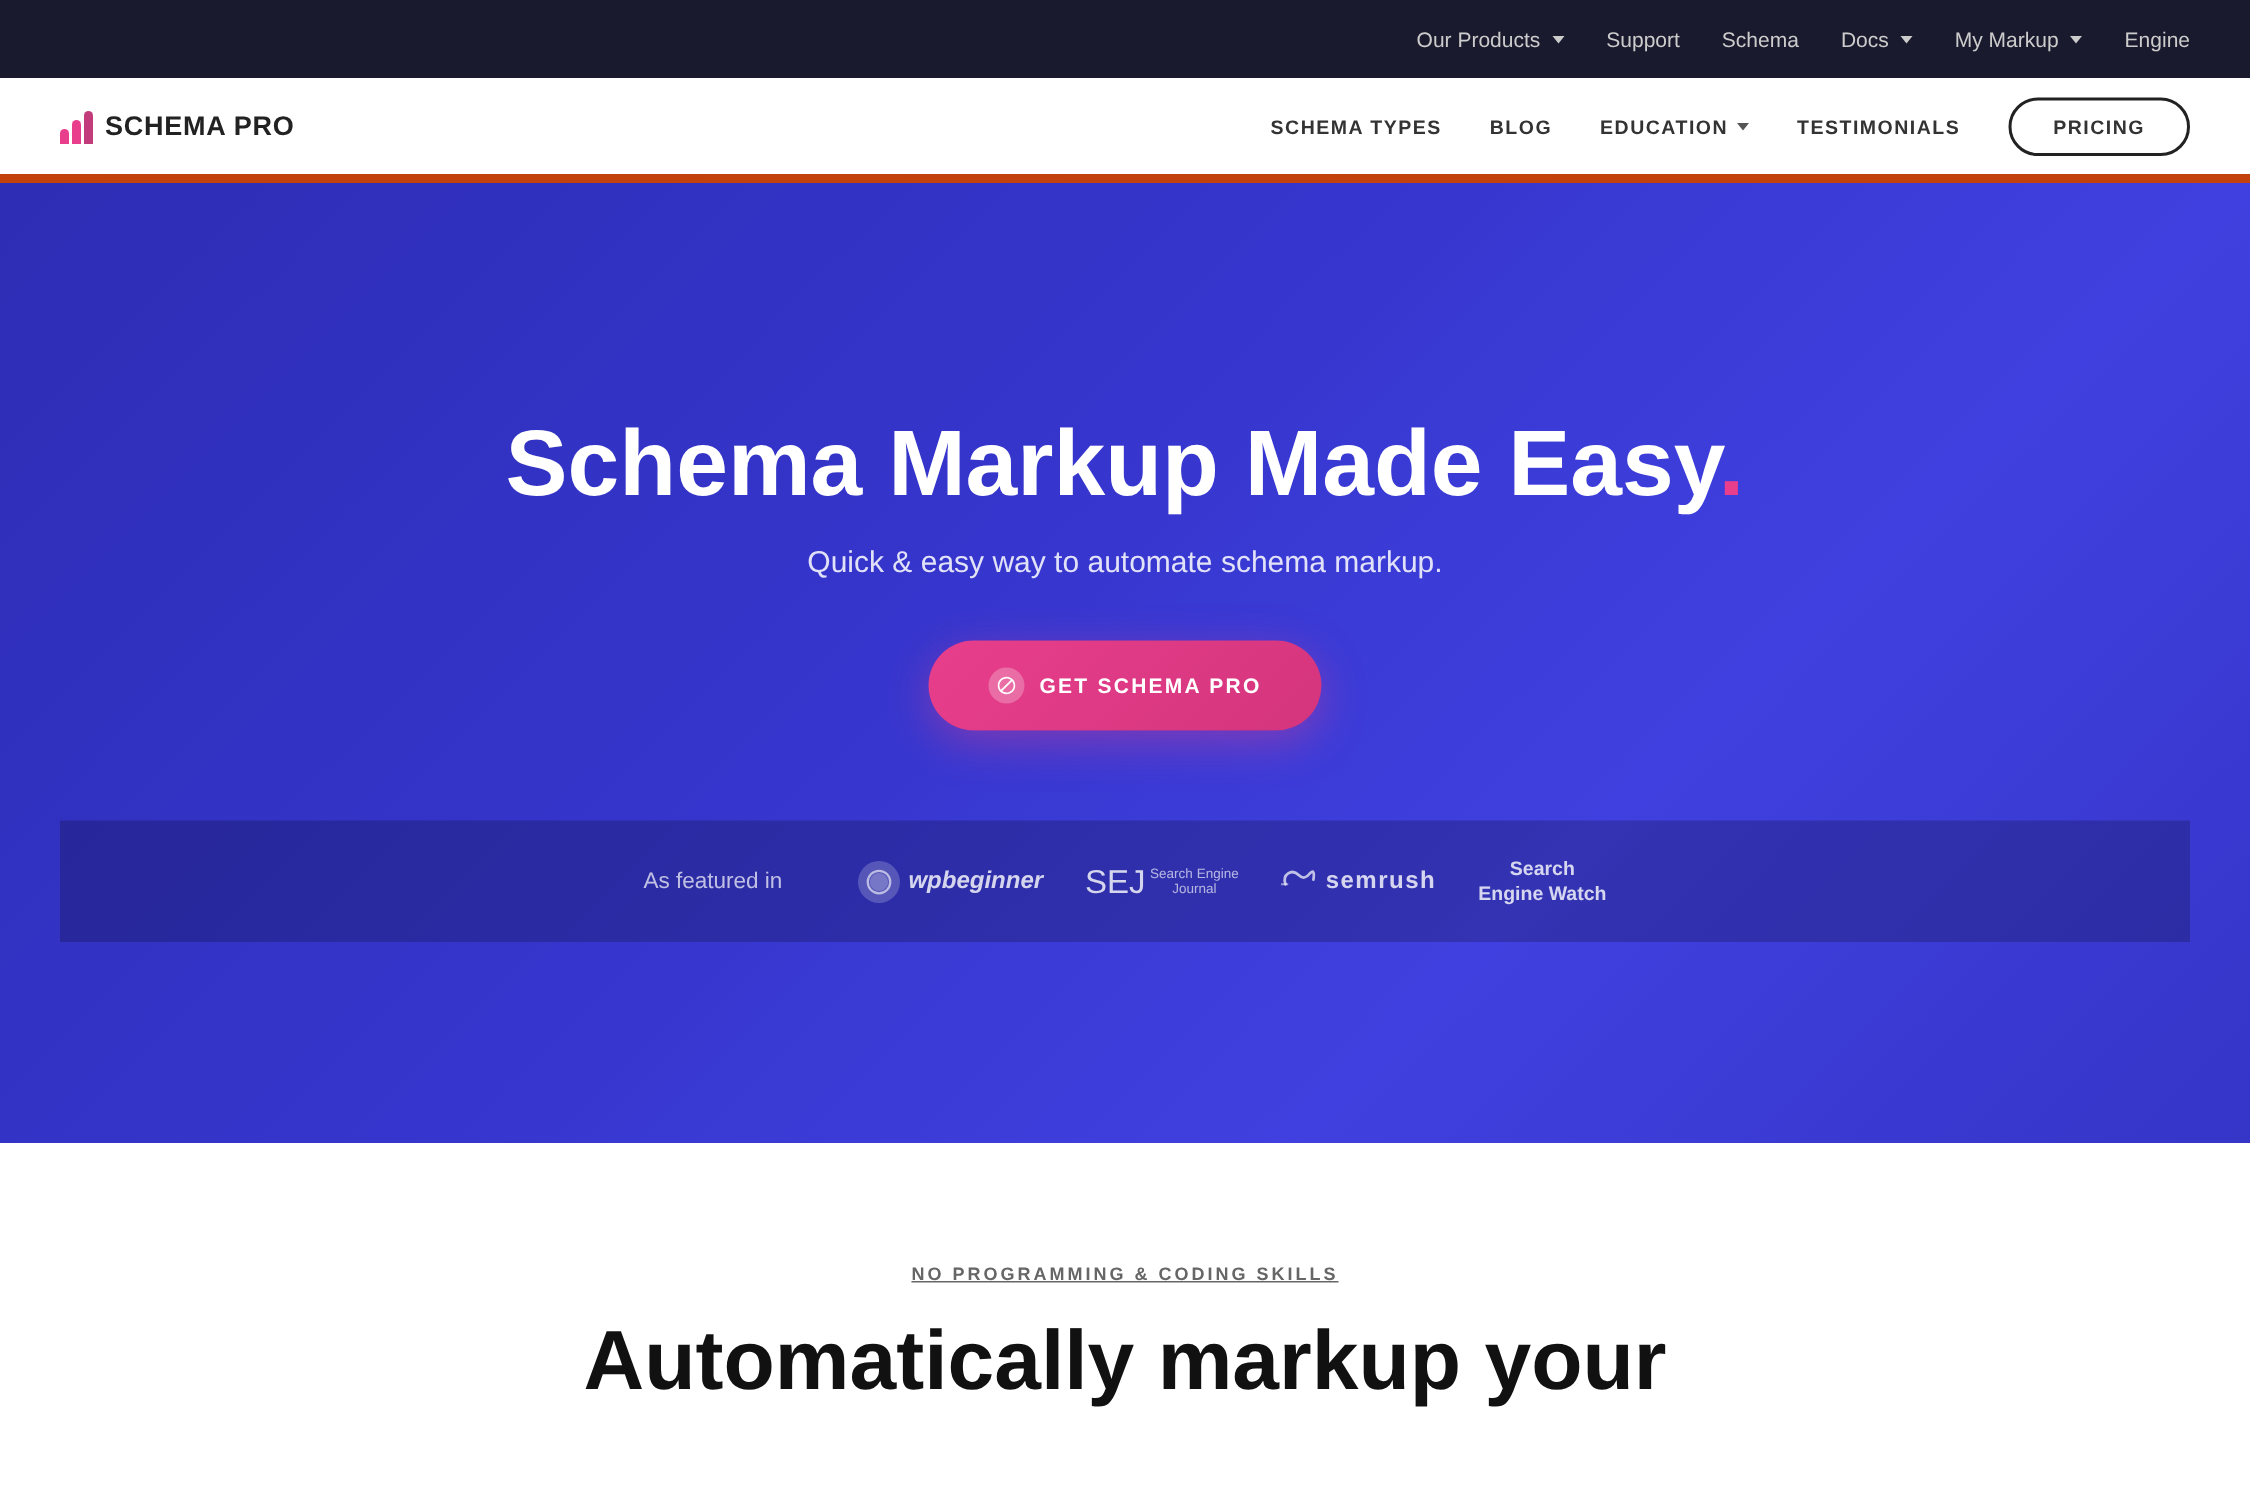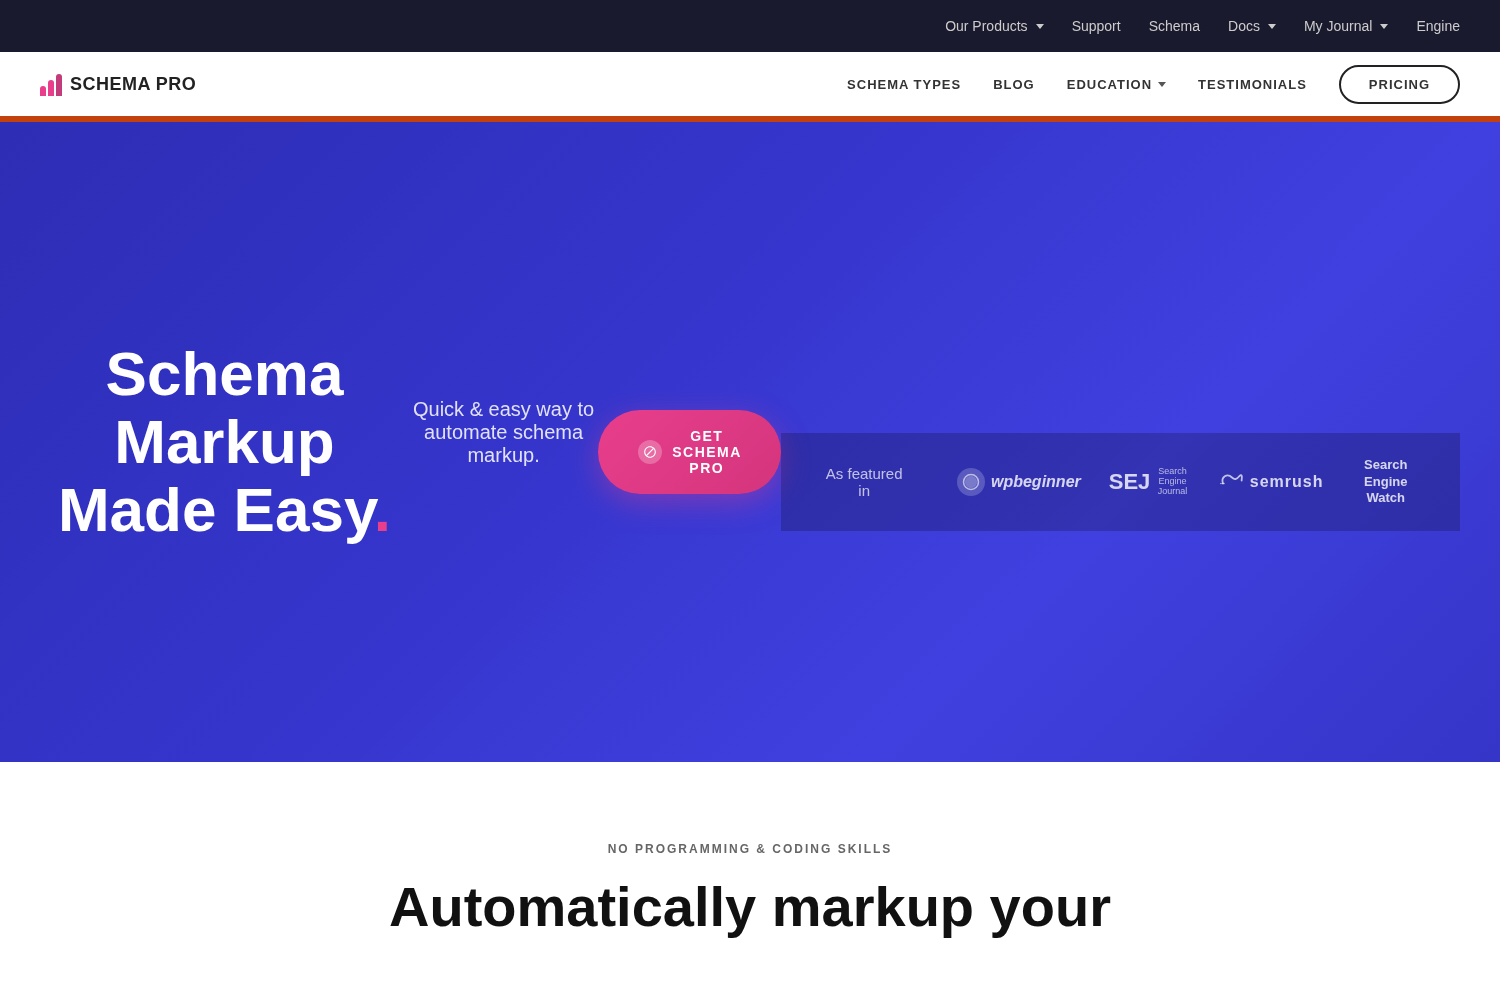--- a/index.html
+++ b/index.html
@@ -106,21 +106,21 @@
       text-decoration: none;
       transition: all 0.2s;
       justify-content: center;
     }
 
     
     .hero {
       background: linear-gradient(135deg, #2d2db5 0%, #3535cc 40%, #4040e0 70%, #3535c8 100%);
       min-height: 640px;
       display: flex;
-      flex-direction: row;
+      flex-direction: column;
       align-items: center;
       justify-content: center;
       text-align: center;
       padding: 60px 40px 40px;
       position: relative;
     }
     .hero-title {
       font-size: 62px;
       font-weight: 800;
       color: #fff;
@@ -211,21 +211,21 @@
       font-weight: 600;
     }
 
     
     .sej-logo {
       display: flex;
       align-items: center;
       gap: 3px;
       color: rgba(255,255,255,0.8);
     }
-    .sej-main { font-size: 22px; font-weight: 700; }
+    .sej-main { font-size: 22px; font-weight: 400; }
     .sej-sub { font-size: 9px; line-height: 1.1; opacity: 0.8; }
 
     
     .semrush-logo {
       display: flex;
       align-items: center;
       gap: 6px;
       color: rgba(255,255,255,0.8);
     }
     .semrush-icon { font-size: 18px; }
@@ -246,20 +246,21 @@
       padding: 80px 40px 60px;
       text-align: center;
     }
     .section-label {
       font-size: 12px;
       font-weight: 700;
       letter-spacing: 2px;
       text-transform: uppercase;
       color: #666;
       margin-bottom: 20px;
+      text-decoration: underline;
     }
     .section-title {
       font-size: 56px;
       font-weight: 800;
       color: #111;
       line-height: 1.1;
     }
   </style>
 </head>
 <body>
@@ -273,21 +274,21 @@
     <span>Support</span>
   </a>
   <a href="#">
     <span>Schema</span>
   </a>
   <a href="#">
     <span>Docs</span>
     <span class="chevron-down"></span>
   </a>
   <a href="#">
-    <span>My Journal</span>
+    <span>My Markup</span>
     <span class="chevron-down"></span>
   </a>
   <a href="#">
     <span>Engine</span>
   </a>
 </div>
 
 <nav class="main-nav">
   <a href="#" class="logo">
     <div class="logo-icon">

